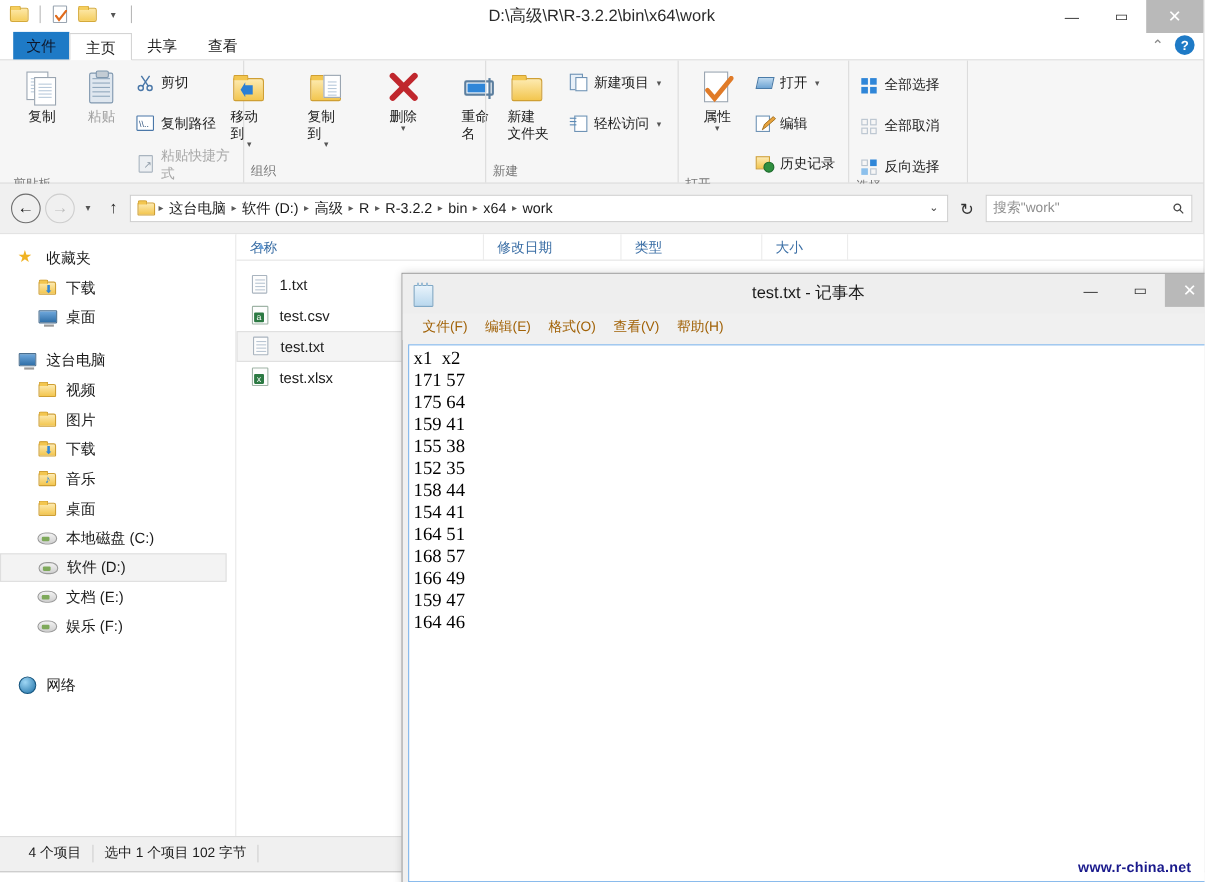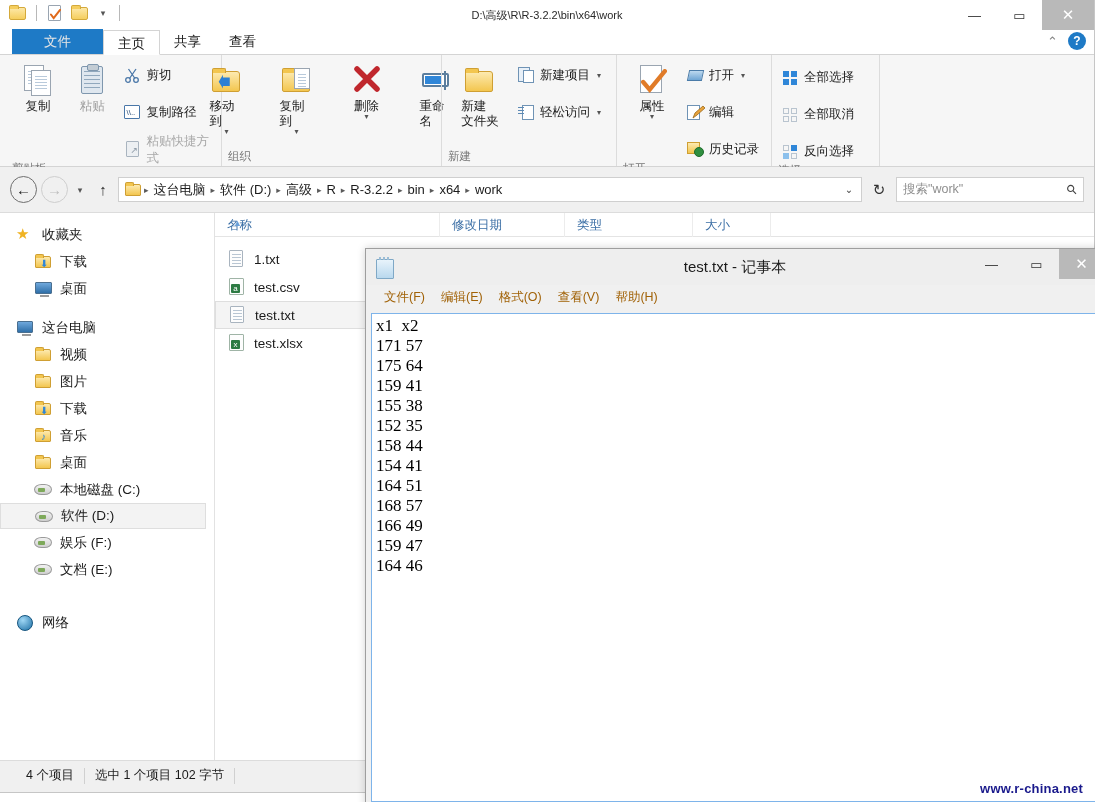--- a/index.html
+++ b/index.html
@@ -41,35 +41,35 @@
   }
   .page-sm {
     width: 13px; height: 16px; position: absolute; left: 3px; top: 2px;
     background:#fff; border:1px solid #9aa5b1; border-radius:1px;
   }
   .check-mark {
     position:absolute; left:5px; top:6px; width:11px; height:11px;
   }
   .win-title {
     position: absolute; left:0; right:0; top:0; height:30px; line-height:30px;
-    text-align:center; font-size:11px; color:#2a2a2a;
+    text-align:center; font-size:15px; color:#2a2a2a;
     font-family:"Liberation Sans", sans-serif;
   }
   .wbtns { position:absolute; right:0; top:0; display:flex; height:30px; }
   .wbtn { width:45px; height:30px; display:flex; align-items:center; justify-content:center;
           font-size:13px; color:#333; background:#ffffff; cursor:default; }
   .wbtn.close { width:52px; background:#b9b9b9; color:#fff; font-size:15px; }
 
   
   .tabstrip {
     position:relative; height:25px; background:#ffffff;
     border-bottom:1px solid #d4d4d4; display:flex; align-items:flex-end; padding-left:12px;
   }
   .rtab { height:25px; line-height:25px; padding:0 14px; font-size:13.5px; color:#1b1b1b; cursor:default; }
-  .rtab.file { background:#1e7ac6; color:#e5e5e5; padding:0 32px; font-size:13.5px; }
+  .rtab.file { background:#1e7ac6; color:#0f172a; padding:0 12px; font-size:13.5px; }
   .rtab.active { background:#fff; border:1px solid #d4d4d4; border-bottom:1px solid #fff; margin-bottom:-1px; }
   .tab-right { position:absolute; right:8px; top:2px; display:flex; align-items:center; gap:10px; }
   .chev-up { font-size:13px; color:#888; }
   .help-icon {
     width:18px; height:18px; border-radius:50%; background:#1e7ac6; color:#fff;
     font-size:12px; font-weight:bold; display:flex; align-items:center; justify-content:center;
   }
 
   
   .ribbon {
@@ -607,27 +607,27 @@
         <div class="navrow indent sel">
           <span class="navico">
               <span class="disk"></span>
             </span>
           <span>软件 (D:)</span>
         </div>
         <div class="navrow indent">
           <span class="navico">
               <span class="disk"></span>
             </span>
+          <span>文档 (E:)</span>
+        </div>
+        <div class="navrow indent">
+          <span class="navico">
+              <span class="disk"></span>
+            </span>
           <span>娱乐 (F:)</span>
-        </div>
-        <div class="navrow indent">
-          <span class="navico">
-              <span class="disk"></span>
-            </span>
-          <span>文档 (E:)</span>
         </div>
 
         <div class="navspacer" style="height:26px"></div>
 
         <div class="navrow">
           <span class="navico">
               <span class="globe"></span>
             </span>
           <span>网络</span>
         </div>

